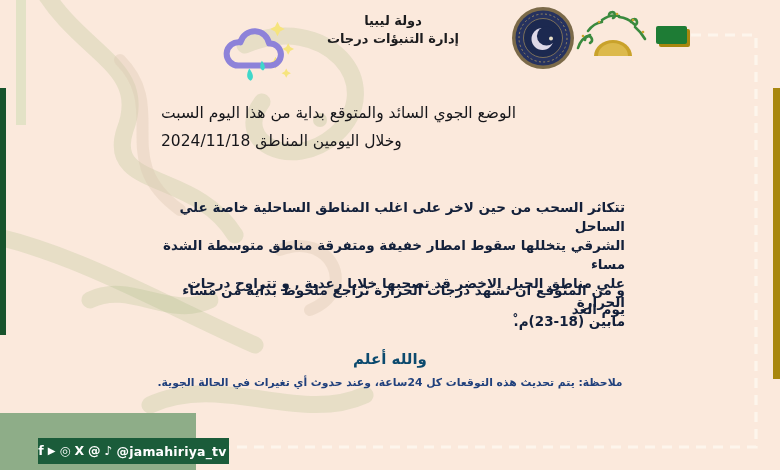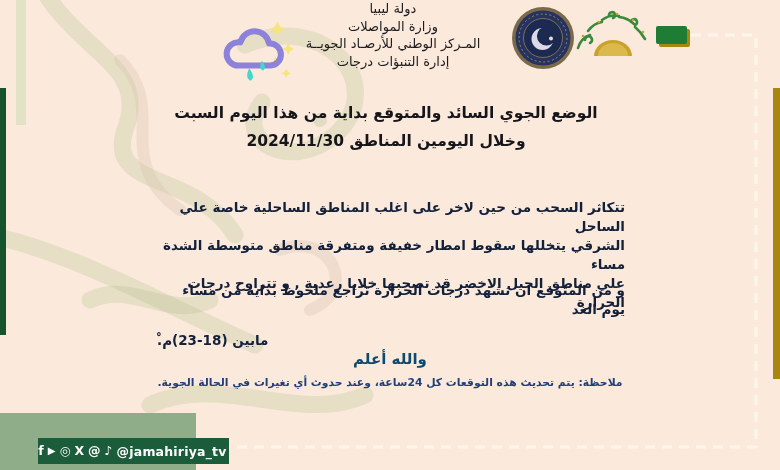--- a/index.html
+++ b/index.html
@@ -15,40 +15,40 @@
 
   
   .left-bar{left:0;top:88px;width:6px;height:247px;background:#17532c;}
   .right-bar{right:0;top:88px;width:7px;height:291px;background:#a8870f;}
 
   
   .dashes{left:0;top:0;width:780px;height:470px;pointer-events:none;}
 
   
   .wx-icon{left:216px;top:12px;width:84px;height:74px;}
-  .org{left:266px;top:0;width:254px;text-align:center;direction:rtl;
-       font-weight:normal;font-size:13px;line-height:17.5px;color:#1c1c1e;}
+  .org{left:266px;top:12px;width:254px;text-align:center;direction:rtl;
+       font-weight:bold;font-size:13px;line-height:17.5px;color:#1c1c1e;}
   .seal{left:511px;top:6px;width:64px;height:64px;}
   .channel-logo{left:573px;top:8px;width:80px;height:52px;}
   .flag{left:656px;top:26px;width:31px;height:18px;background:#1e7c35;
         border-radius:2px;box-shadow:3px 3px 0 #a8870f;}
 
   
-  .title{left:146px;top:99px;width:480px;text-align:center;direction:rtl;
-         font-weight:bold;font-size:15.5px;line-height:28px;color:#16161a;}
+  .title{left:161px;top:99px;width:480px;text-align:left;direction:rtl;
+         font-weight:normal;font-size:15.5px;line-height:28px;color:#16161a;}
   .title-l2{direction:ltr;}
   .title-l2 .ar{direction:rtl;unicode-bidi:isolate;}
 
   
   .para{left:157px;width:468px;direction:rtl;font-weight:bold;
         font-size:13.5px;line-height:19px;color:#13203a;}
   .p1{top:198px;}
   .p2{top:281px;}
   .para div{text-align:right;}
-  .para div.align-left{text-align:left;margin-top:19px;}
+  .para div.align-left{text-align:right;}
 
   .closing{left:150px;top:350px;width:480px;text-align:center;direction:rtl;
            font-weight:bold;font-size:15px;color:#0c4a6e;}
   .note{left:110px;top:376px;width:560px;text-align:center;direction:rtl;
         font-weight:bold;font-size:10.8px;color:#20407c;}
 
   
   .sage-block{left:0;top:413px;width:196px;height:57px;background:#8ead88;}
   .social-bar{left:38px;top:438px;width:191px;height:26px;background:#1b5c3a;
               display:flex;align-items:center;justify-content:center;
@@ -95,22 +95,20 @@
     </g>
     <path d="M22 55 a12 12 0 1 1 2 -23.8 a15 15 0 0 1 29.4 1.2 a10 10 0 1 1 1.6 22.6 L22 55 z" fill="none" stroke="#8d82d9" stroke-width="6.2" stroke-linejoin="round"></path>
     <g fill="#3fd8ca">
       <path d="M33 58 c4.5 6 5 10 1.5 12.5 c-4 -1.5 -5 -6 -1.5 -12.5 z"></path>
       <path d="M46 50 c3.6 4.8 4 8 1.2 10 c-3.2 -1.2 -4 -4.8 -1.2 -10 z"></path>
     </g>
   </svg>
 
   <div class="abs org">
     <div>دولة ليبيا</div>
-    <div>وزارة المواصلات</div>
-    <div>المـركز الوطني للأرصـاد الجويــة</div>
     <div>إدارة التنبؤات درجات</div>
   </div>
 
   <svg class="abs seal" viewBox="0 0 64 64">
     <circle cx="32" cy="32" r="31" fill="#7b6a49"></circle>
     <circle cx="32" cy="32" r="27.5" fill="#26325f"></circle>
     <circle cx="32" cy="32" r="24" fill="none" stroke="#9a8a5e" stroke-width="1" stroke-dasharray="2 2.4"></circle>
     <circle cx="32" cy="32" r="19.5" fill="#1c2950" stroke="#93825a" stroke-width="0.8"></circle>
     <circle cx="31.5" cy="33" r="11" fill="#ded9e8"></circle>
     <circle cx="35.5" cy="30" r="9.6" fill="#1c2950"></circle>
@@ -137,21 +135,21 @@
         <circle cx="60" cy="12" r="1.3"></circle>
       <circle cx="70" cy="24" r="1.3"></circle>
     </g>
   </svg>
 
   <div class="abs flag"></div>
 
   <div class="abs title">
     <div>الوضع الجوي السائد والمتوقع بداية من هذا اليوم السبت</div>
     <div class="title-l2">
-      <span>2024/11/30</span>
+      <span>2024/11/18</span>
       <span class="ar">وخلال اليومين المناطق</span>
     </div>
   </div>
 
   <div class="abs para p1">
     <div>تتكاثر السحب من حين لاخر على اغلب المناطق الساحلية خاصة علي الساحل</div>
     <div>الشرقي يتخللها سقوط امطار خفيفة ومتفرقة مناطق متوسطة الشدة مساء</div>
     <div>علي مناطق الجبل الاخضر قد تصحبها خلايا رعدية , و تتراوح درجات الحرارة</div>
     <div class="align-left">مابين (18-23)م̊.</div>
   </div>

